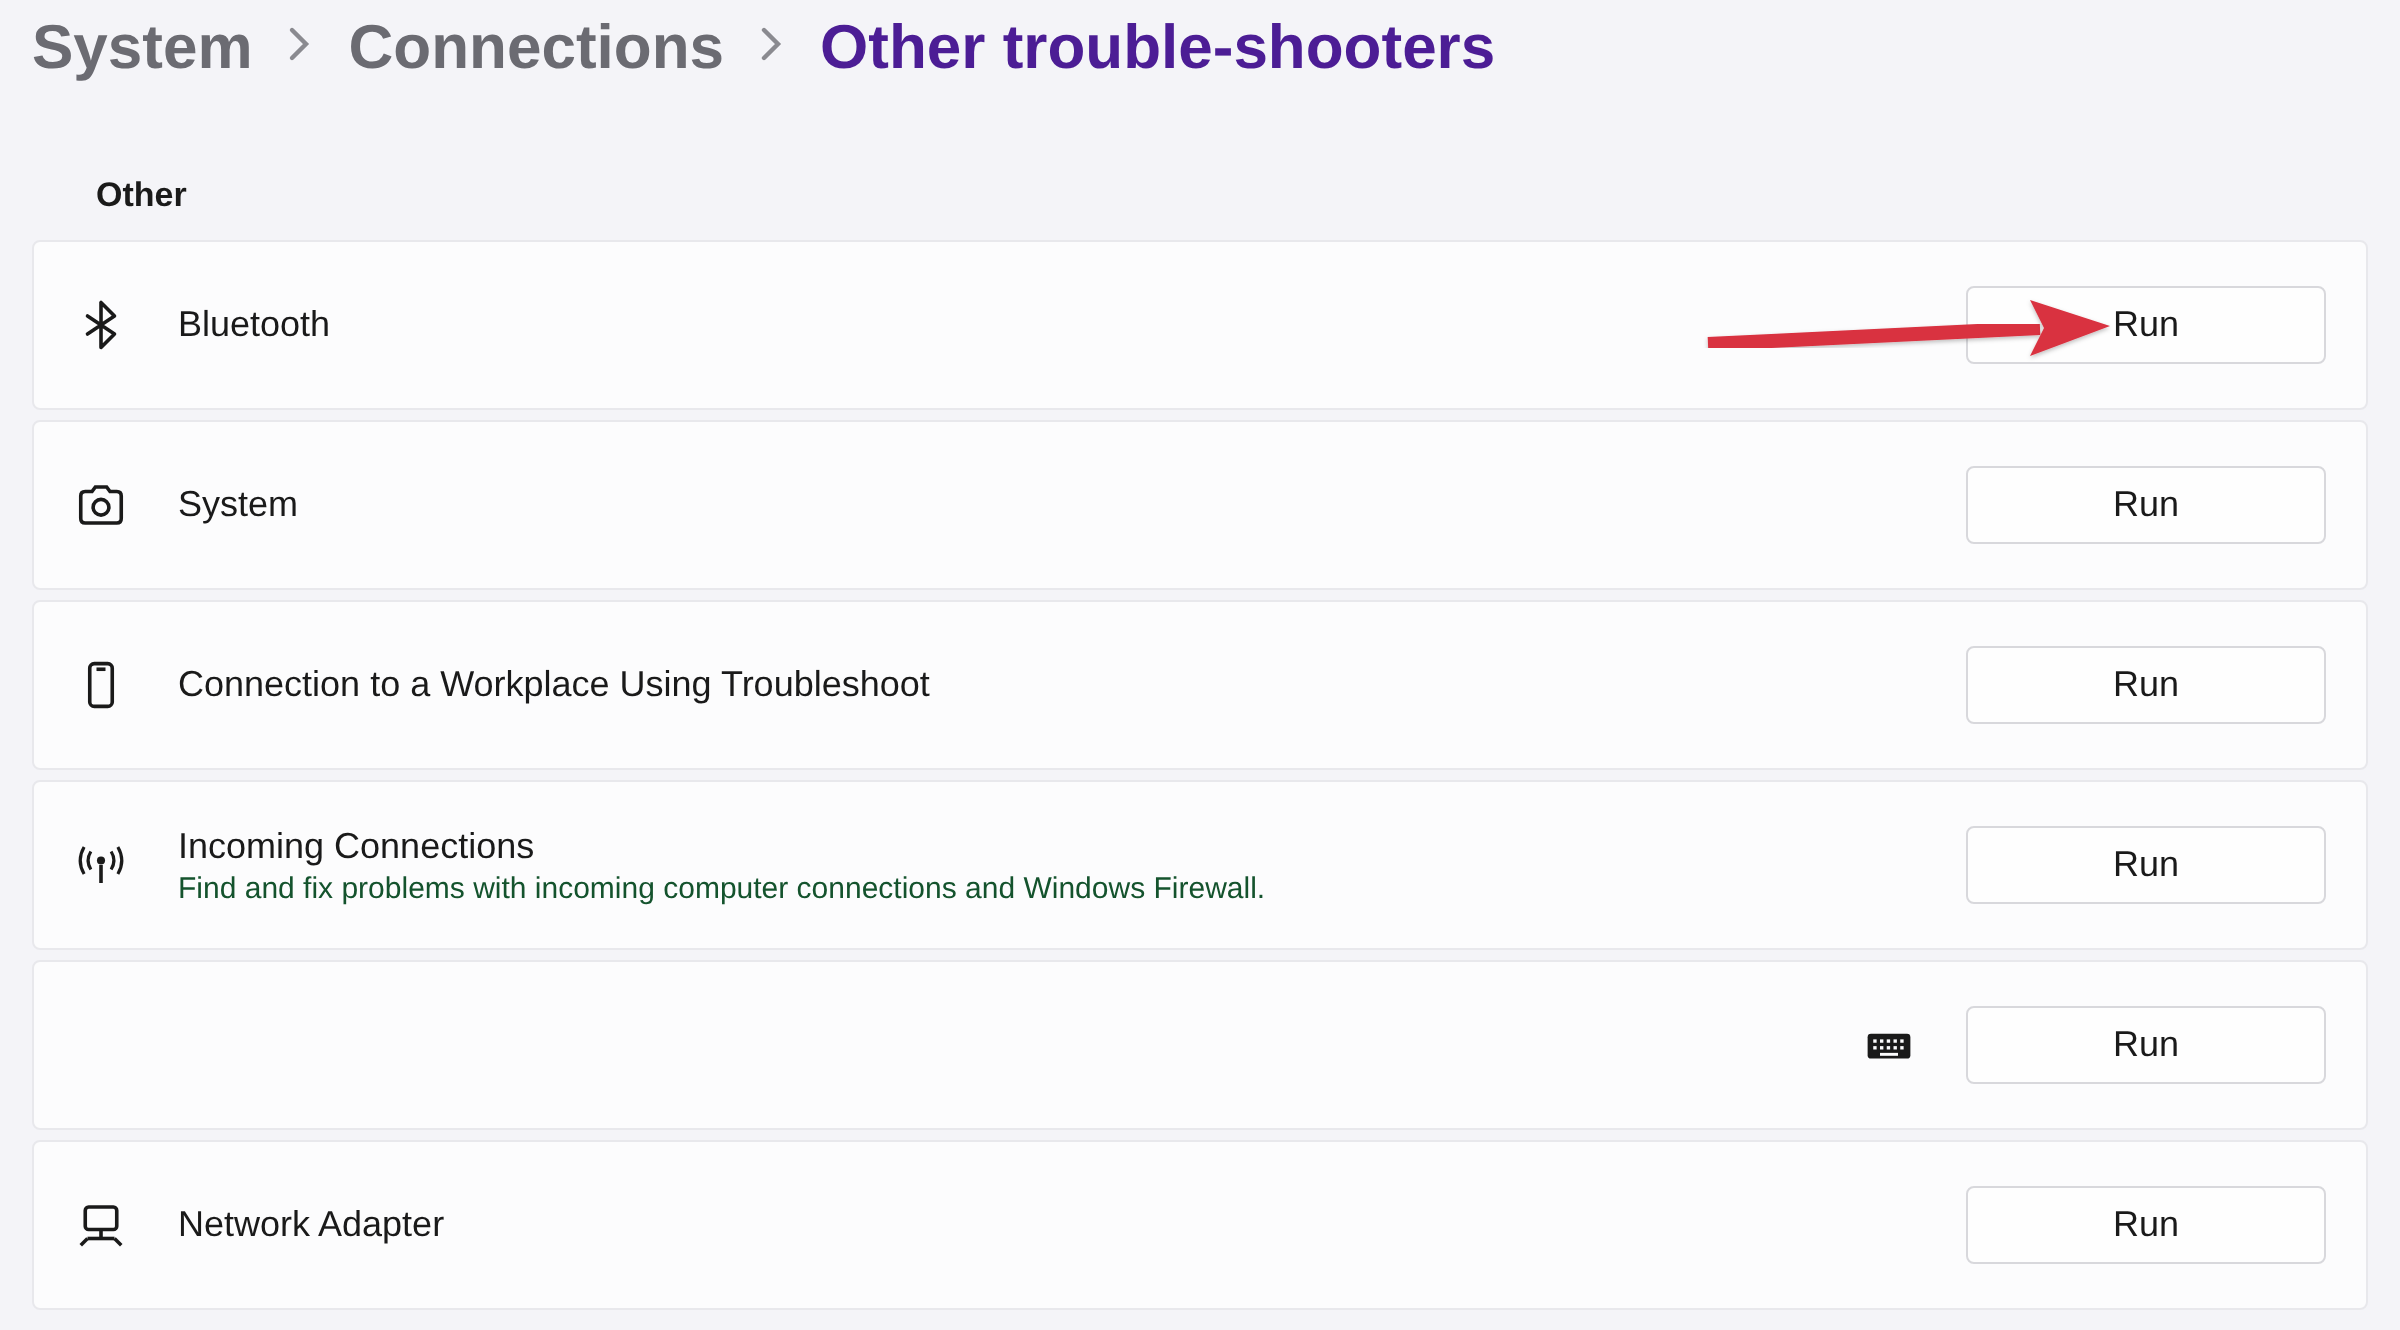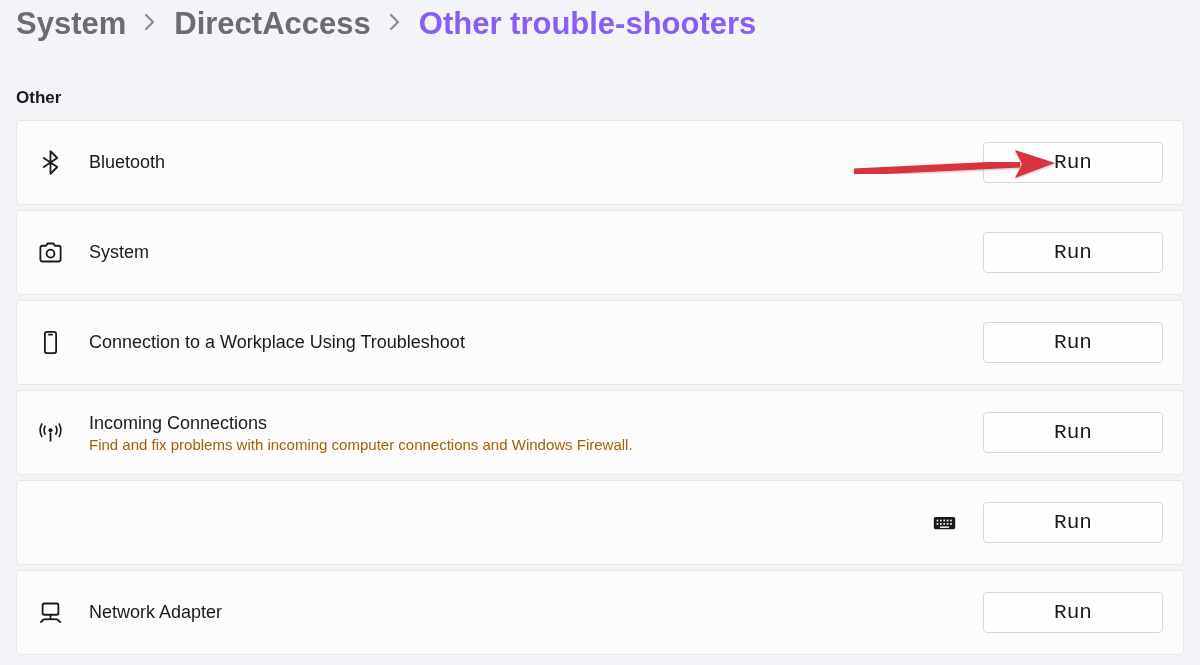--- a/index.html
+++ b/index.html
@@ -24,27 +24,28 @@
     }
     .breadcrumb-link {
       color: #6b6b72;
       cursor: pointer;
     }
     .breadcrumb-chevron {
       color: #8a8a90;
       font-size: 18px;
     }
     .breadcrumb-current {
-      color: #8b5cf6;
+      color: #4c1d95;
     }
     .section-header {
       font-size: 17px;
       font-weight: 600;
       color: #1a1a1a;
       padding: 46px 16px 12px 16px;
+      margin-left: 32px;
     }
     .troubleshooters-list {
       padding: 0 16px;
     }
     .troubleshooter-row {
       display: flex;
       align-items: center;
       background: #fcfcfd;
       border: 1px solid #e8e8ec;
       border-radius: 4px;
@@ -66,32 +67,32 @@
       display: flex;
       flex-direction: column;
       gap: 2px;
     }
     .troubleshooter-label {
       font-size: 18px;
       color: #1a1a1a;
     }
     .troubleshooter-desc {
       font-size: 15px;
-      color: #a16207;
+      color: #14532d;
     }
     .run-button {
       background: #fefefe;
       border: 1px solid #d8d8dc;
       border-radius: 4px;
       padding: 8px 0;
       width: 180px;
-      font-size: 21px;
+      font-size: 18px;
       color: #1a1a1a;
       cursor: pointer;
-      font-family: Liberation Mono, monospace;
+      font-family: Liberation Sans, sans-serif;
       text-align: center;
     }
     .arrow-annotation {
       position: absolute;
       left: 850px;
       top: 146px;
       pointer-events: none;
       z-index: 10;
     }
     svg.icon-svg {
@@ -102,21 +103,21 @@
 </head>
 <body>
 
 <div class="breadcrumb">
   <span class="breadcrumb-link">System</span>
   <span class="breadcrumb-chevron">
     <svg width="12" height="18" viewBox="0 0 12 18">
         <path d="M2 2 L9 9 L2 16" stroke="#8a8a90" stroke-width="2.2" fill="none" stroke-linecap="round"></path>
       </svg>
   </span>
-  <span class="breadcrumb-link">DirectAccess</span>
+  <span class="breadcrumb-link">Connections</span>
   <span class="breadcrumb-chevron">
     <svg width="12" height="18" viewBox="0 0 12 18">
         <path d="M2 2 L9 9 L2 16" stroke="#8a8a90" stroke-width="2.2" fill="none" stroke-linecap="round"></path>
       </svg>
   </span>
   <span class="breadcrumb-current">Other trouble-shooters</span>
 </div>
 
 <div class="section-header">Other</div>
 

